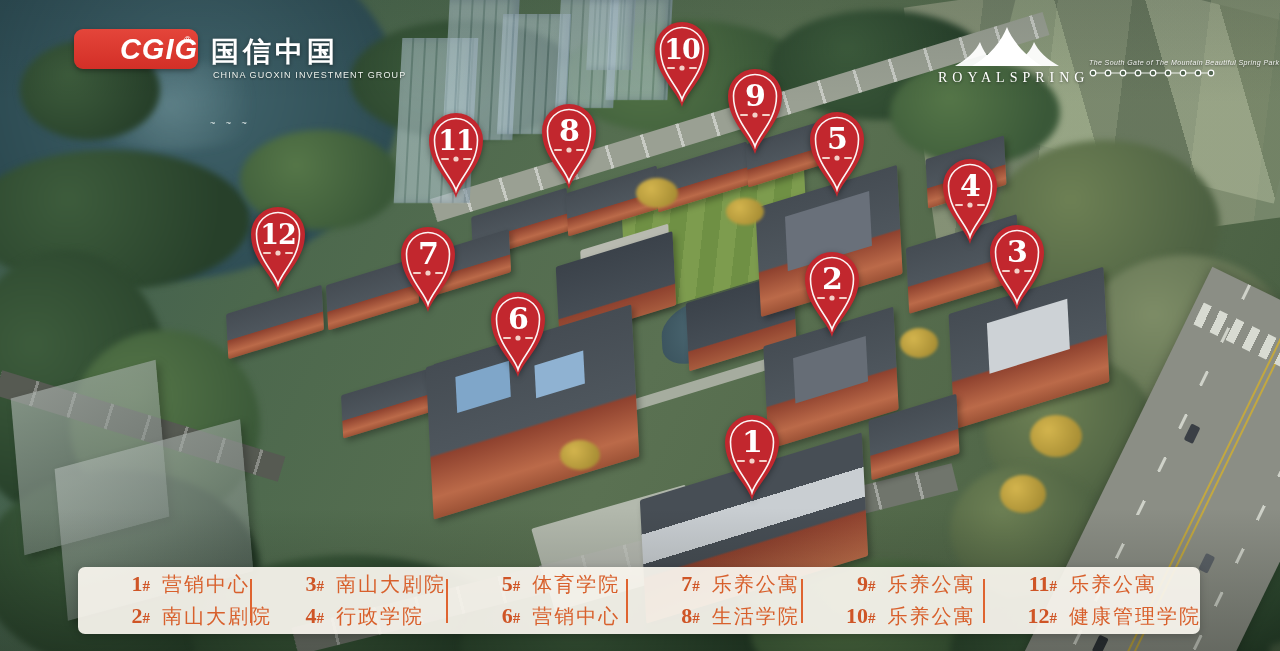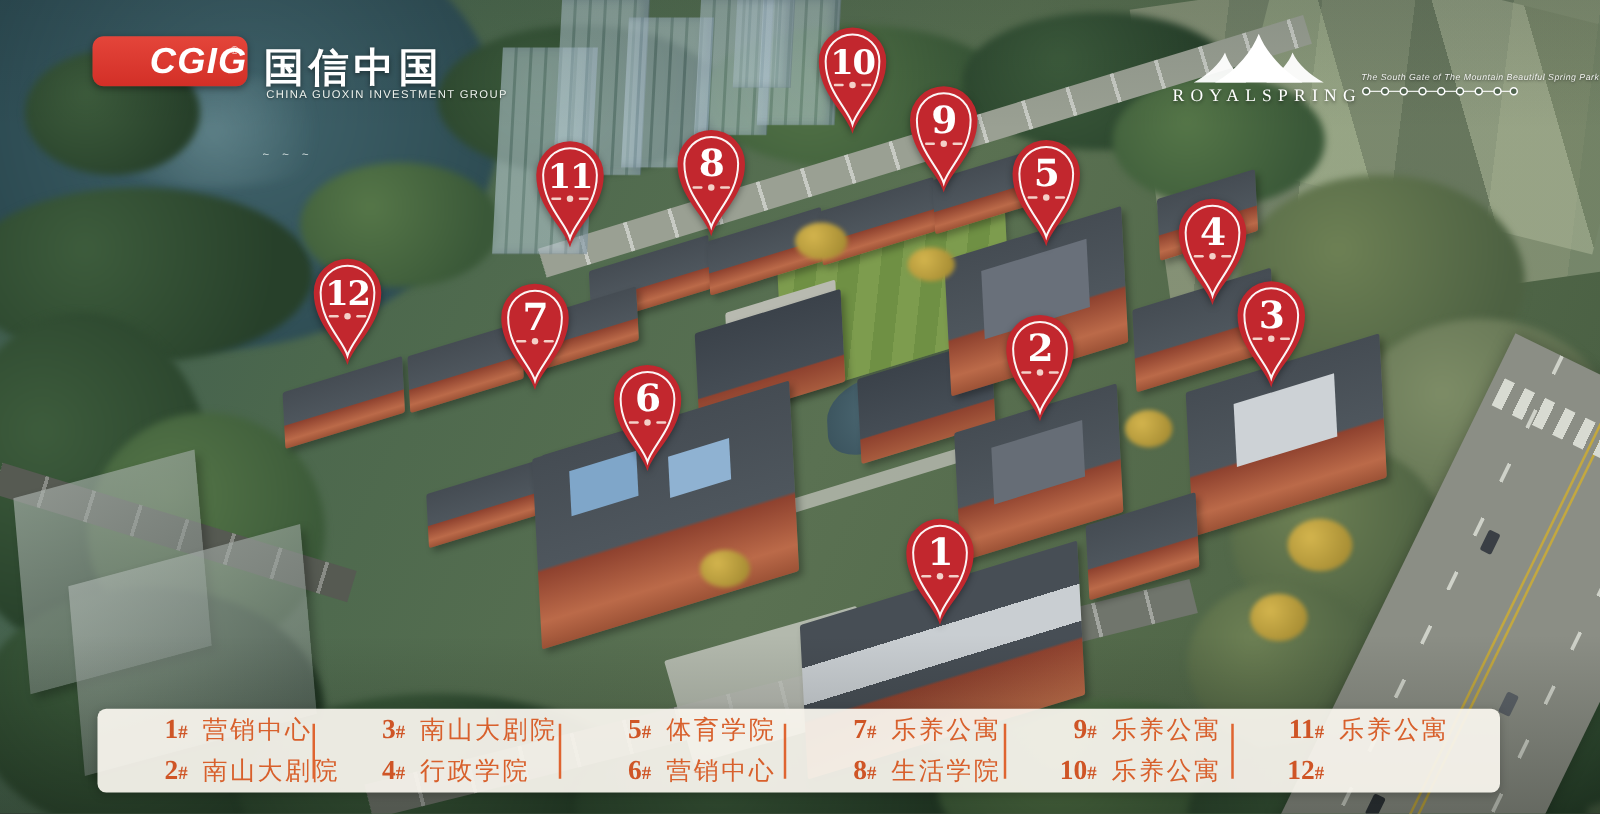--- a/index.html
+++ b/index.html
@@ -30,21 +30,21 @@
        background:linear-gradient(180deg,rgba(10,20,25,.10),rgba(0,0,0,0) 16%,rgba(0,0,0,0) 78%,rgba(5,10,5,.28)),
                   radial-gradient(130% 130% at 50% 40%,rgba(0,0,0,0) 62%,rgba(5,10,20,.18)); }
 
   
   .badge { position:absolute; left:74px; top:29px; width:124px; height:40px; border-radius:9px;
        background:linear-gradient(180deg,#e4453a,#d32f27); display:flex; align-items:center; justify-content:flex-end;
        box-shadow:0 2px 5px rgba(0,0,0,.35); }
   .badge .t { color:#fff; font-weight:800; font-style:italic; font-size:29px; letter-spacing:1px;
        font-family:"Liberation Sans",sans-serif; }
   .badge .r { color:#fff; font-size:9px; position:absolute; right:7px; top:6px; font-style:normal; }
-  .cn-left { position:absolute; left:211px; top:33px; color:#fff; font-size:32px; font-weight:700;
+  .cn-left { position:absolute; left:211px; top:33px; color:#fff; font-size:28px; font-weight:700;
        letter-spacing:4px; text-shadow:0 1px 4px rgba(0,0,0,.45); }
   .en-left { position:absolute; left:213px; top:70px; color:#eef3ee; font-size:9px; font-weight:400;
        letter-spacing:1.1px; text-shadow:0 1px 2px rgba(0,0,0,.5); }
   .royal { position:absolute; left:938px; top:70px; color:#fff; font-size:14px; letter-spacing:5px;
        font-family:"Liberation Serif","DejaVu Serif",serif; text-shadow:0 1px 3px rgba(0,0,0,.45); }
   .cn-right { position:absolute; left:1088px; top:31px; color:#fff; font-size:26px; font-weight:700;
        letter-spacing:5px; text-shadow:0 1px 4px rgba(0,0,0,.45); }
   .tagline { position:absolute; left:1089px; top:59px; color:rgba(255,255,255,.9); font-size:7px;
        letter-spacing:.4px; font-style:italic; text-shadow:0 1px 2px rgba(0,0,0,.5); white-space:nowrap; }
   .chain { position:absolute; left:1088px; top:68px; }
@@ -395,18 +395,19 @@
           </div>
         </div>
         <div class="legend-div"></div>
         <div class="legend-col" style="width: 215px;">
           <div class="legend-row">
             <span class="lg-no">11<span class="h">#</span></span>
             <span class="lg-name">乐养公寓</span>
           </div>
           <div class="legend-row">
             <span class="lg-no">12<span class="h">#</span></span>
+            <span class="lg-name">健康管理学院</span>
           </div>
         </div>
       </div>
   </div>
 
 </div>
 
 </body></html>

